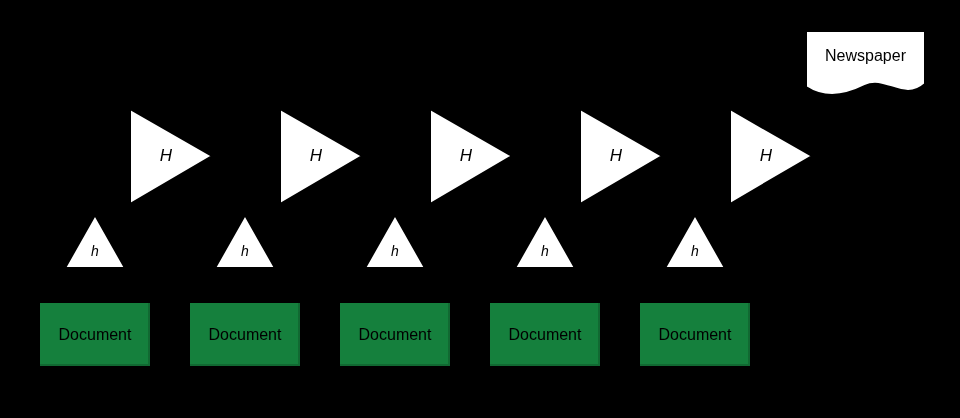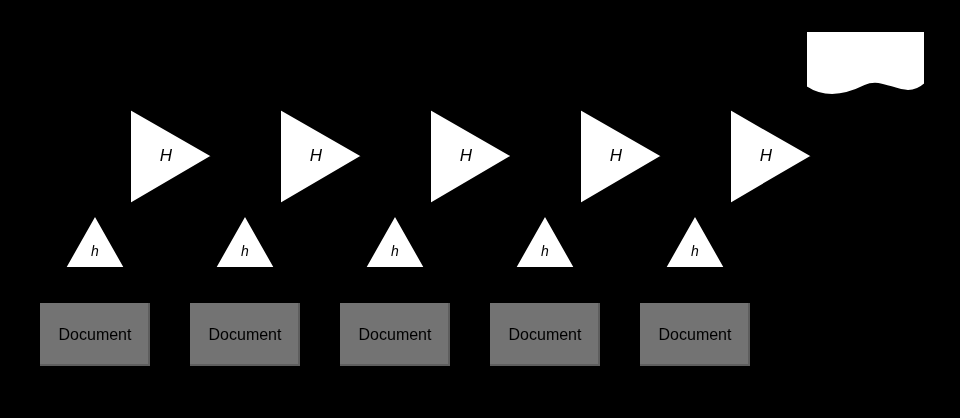--- a/index.html
+++ b/index.html
@@ -15,21 +15,21 @@
     overflow: hidden;
     font-family: "Liberation Sans", sans-serif;
   }
   .node { position: absolute; }
 
   
   .doc {
     top: 301px;
     width: 114px;
     height: 67px;
-    background: #737373;
+    background: #15803d;
     border: 2px solid #000000;
     box-shadow: inset -2px -2px 0 rgba(0,0,0,0.18);
     display: flex;
     align-items: center;
     justify-content: center;
     box-sizing: border-box;
   }
   .doc .lbl {
     font-size: 16px;
     color: #000000;
@@ -185,15 +185,16 @@
     <span class="lbl">Document</span>
   </div>
   <div class="node doc doc5">
     <span class="lbl">Document</span>
   </div>
 
   <div class="node newspaper">
     <svg width="123" height="73" viewBox="0 0 123 73">
       <path d="M2,2 H121 V55 C100,74 81,47 61,57 C41,67 20,70 2,58 Z" fill="#ffffff" stroke="#000000" stroke-width="2"></path>
     </svg>
+    <span class="lbl">Newspaper</span>
   </div>
 
 </div>
 
 </body></html>

